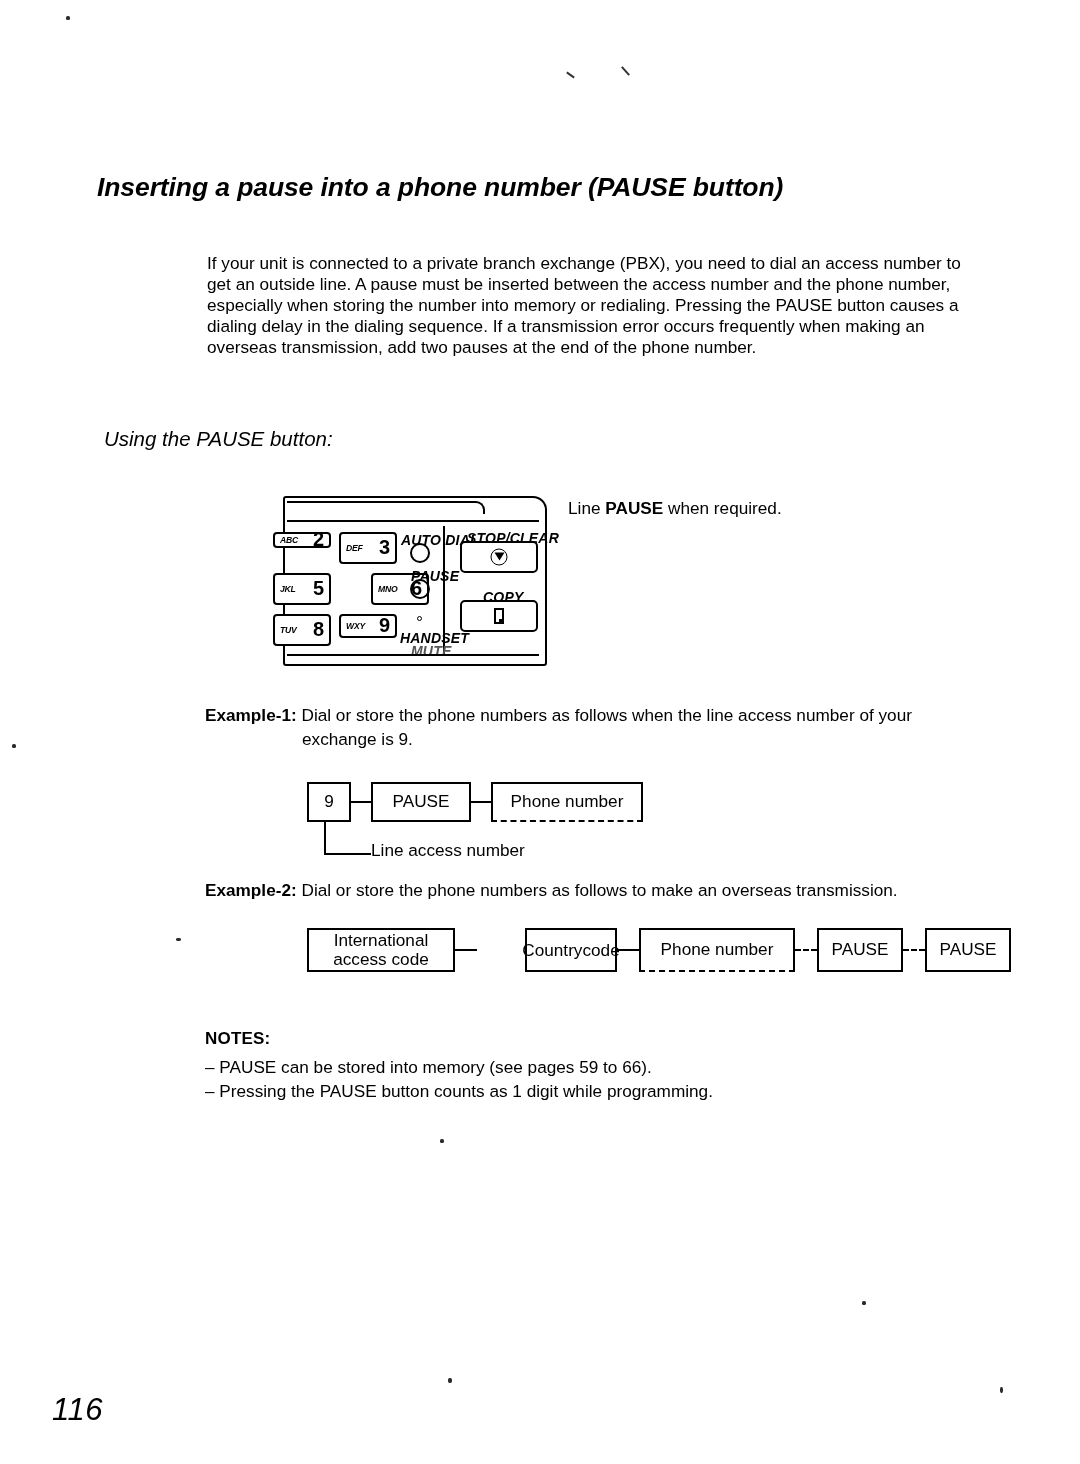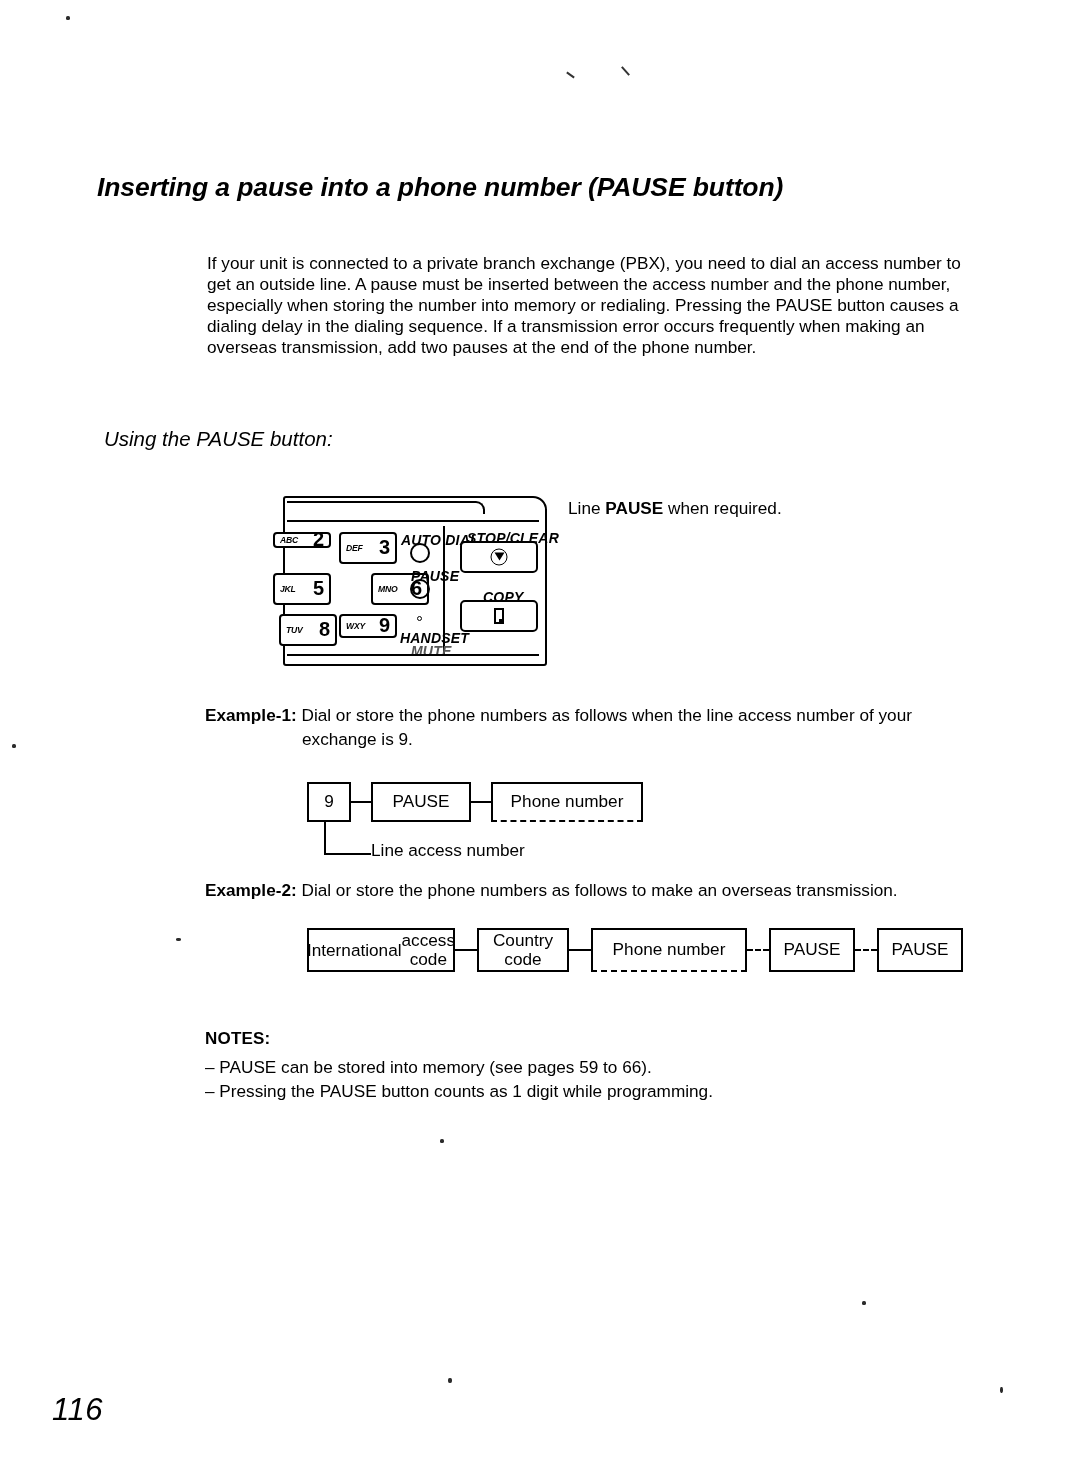--- a/index.html
+++ b/index.html
@@ -358,21 +358,21 @@
       <span class="digit">3</span>
     </div>
     <div class="key" style="left:-10px;top:77px;width:58px;height:32px;">
       <span class="letters">JKL</span>
       <span class="digit">5</span>
     </div>
     <div class="key" style="left:56px;top:77px;width:58px;height:32px;margin-left:32px;">
       <span class="letters">MNO</span>
       <span class="digit">6</span>
     </div>
-    <div class="key" style="left:-10px;top:118px;width:58px;height:32px;margin-left:6px;">
+    <div class="key" style="left:-10px;top:118px;width:58px;height:32px;">
       <span class="letters">TUV</span>
       <span class="digit">8</span>
     </div>
     <div class="key" style="left:56px;top:118px;width:58px;height:24px;">
       <span class="letters">WXY</span>
       <span class="digit">9</span>
     </div>
 
     <div class="kp-label" style="left:118px;top:36px;">AUTO DIAL</div>
     <div class="roundbtn" style="left:127px;top:47px;"></div>
@@ -422,26 +422,26 @@
     <span class="vline"></span>
     <span class="hline"></span>
     <span class="ctext">Line access number</span>
   </div>
 
   <div class="ex-label" style="left:205px;top:879px;width:790px;">
     <b>Example-2:</b><span> Dial or store the phone numbers as follows to make an overseas transmission.</span>
   </div>
 
   <div class="flow" style="left:307px;top:928px;">
-    <div class="fbox two-line" style="width:148px;height:44px;flex-direction:row;">
+    <div class="fbox two-line" style="width:148px;height:44px;flex-direction:column;">
       <span>International</span>
       <span>access code</span>
     </div>
     <div class="connector" style="width:22px;"></div>
-    <div class="fbox two-line" style="width:92px;height:44px;flex-direction:column;">
+    <div class="fbox two-line" style="width:92px;height:44px;flex-direction:row;margin-left:48px;">
       <span>Country</span>
       <span>code</span>
     </div>
     <div class="connector" style="width:22px;"></div>
     <div class="fbox dash-bottom" style="width:156px;height:44px;">
       <span>Phone number</span>
     </div>
     <div class="connector dashed" style="width:22px;"></div>
     <div class="fbox" style="width:86px;height:44px;">
       <span>PAUSE</span>

